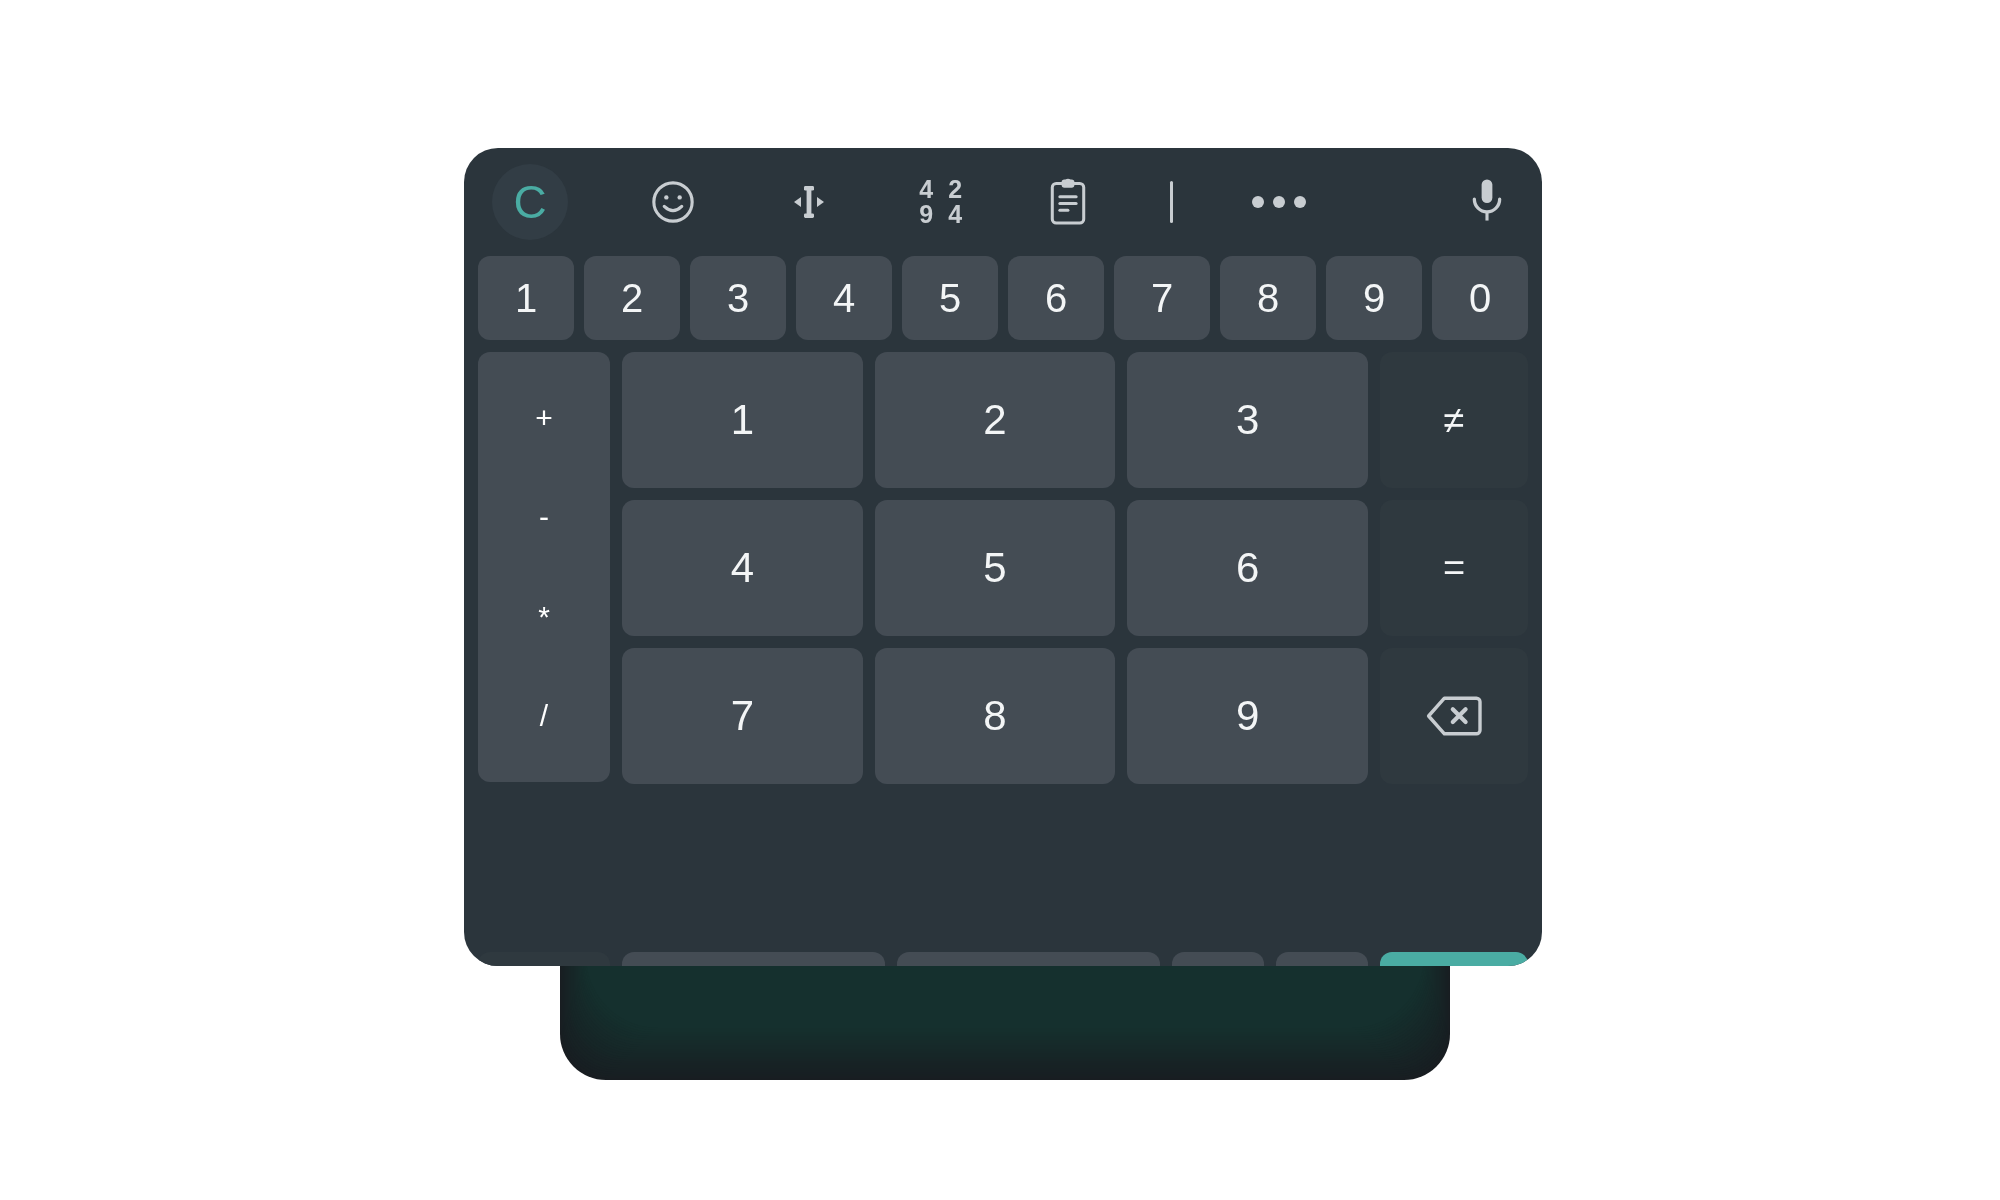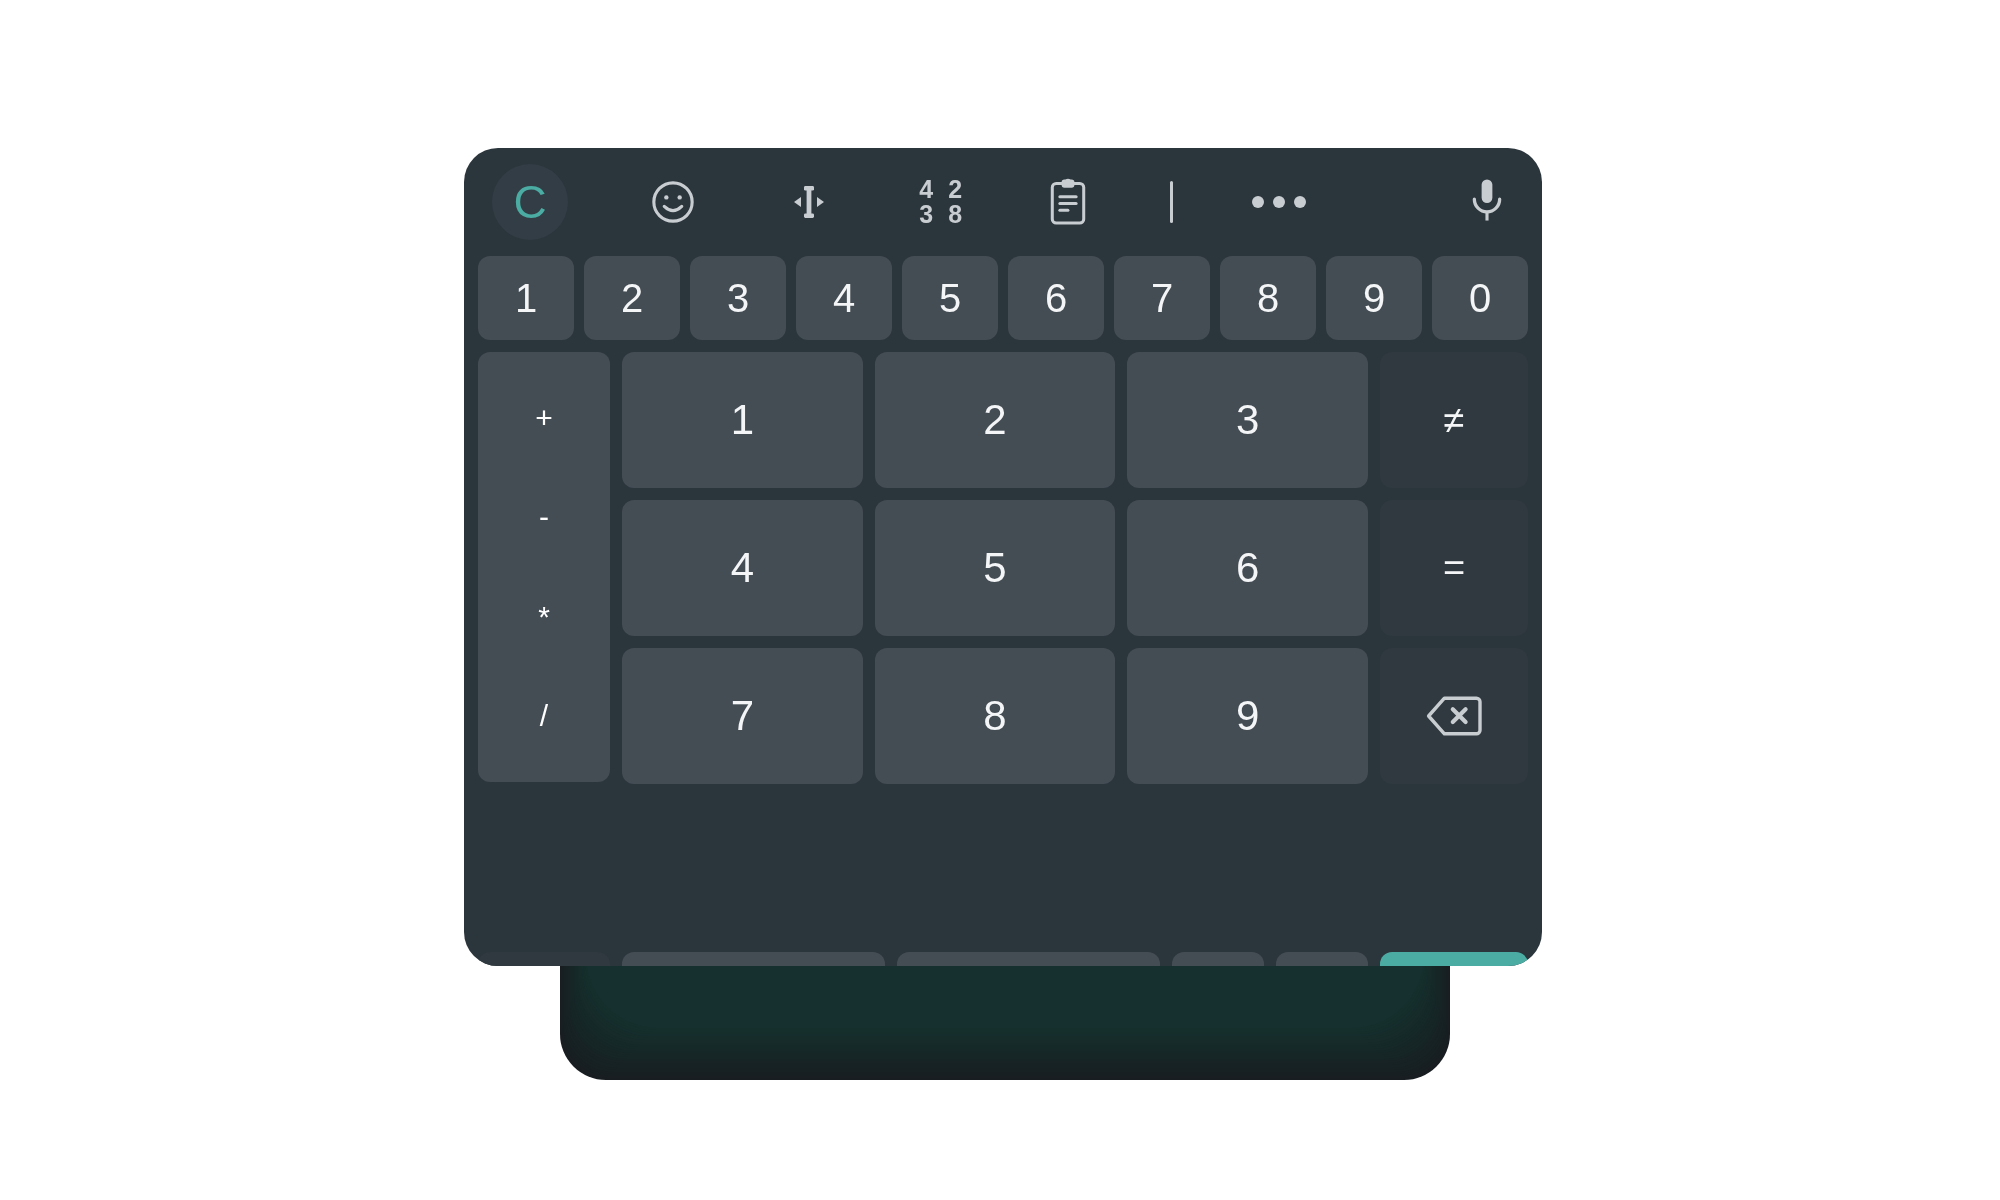--- a/index.html
+++ b/index.html
@@ -321,21 +321,21 @@
           <path d="M16 22 L23 17 L23 27 Z" class="icn-fill"></path>
           <path d="M46 22 L39 17 L39 27 Z" class="icn-fill"></path>
         </svg>
       </div>
 
       <div class="tb-spacer"></div>
 
       <div class="tb-item">
         <div class="grid1234">
           <div>4 2</div>
-          <div>3 8</div>
+          <div>9 4</div>
         </div>
       </div>
 
       <div class="tb-spacer"></div>
 
       <div class="tb-item">
         <svg class="icn" width="44" height="50" viewBox="0 0 24 28">
           <rect x="3.2" y="3.6" width="17.6" height="22.2" rx="2.2" class="icn-stroke" stroke-width="1.7"></rect>
           <rect x="8.4" y="1.4" width="7.2" height="4.6" rx="1.6" class="icn-fill"></rect>
           <circle cx="12" cy="2.6" r="1.6" class="icn-fill"></circle>

